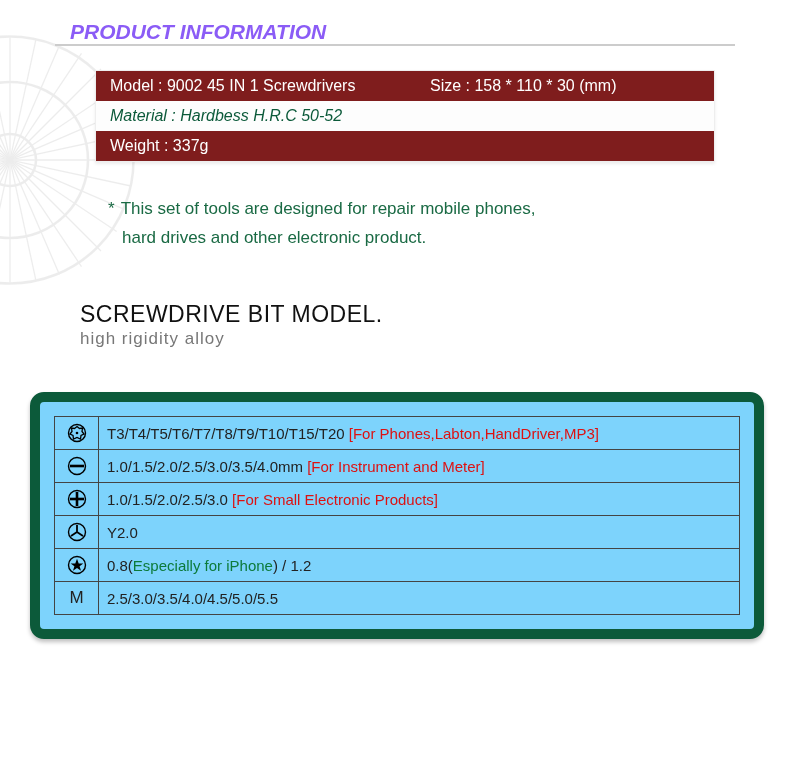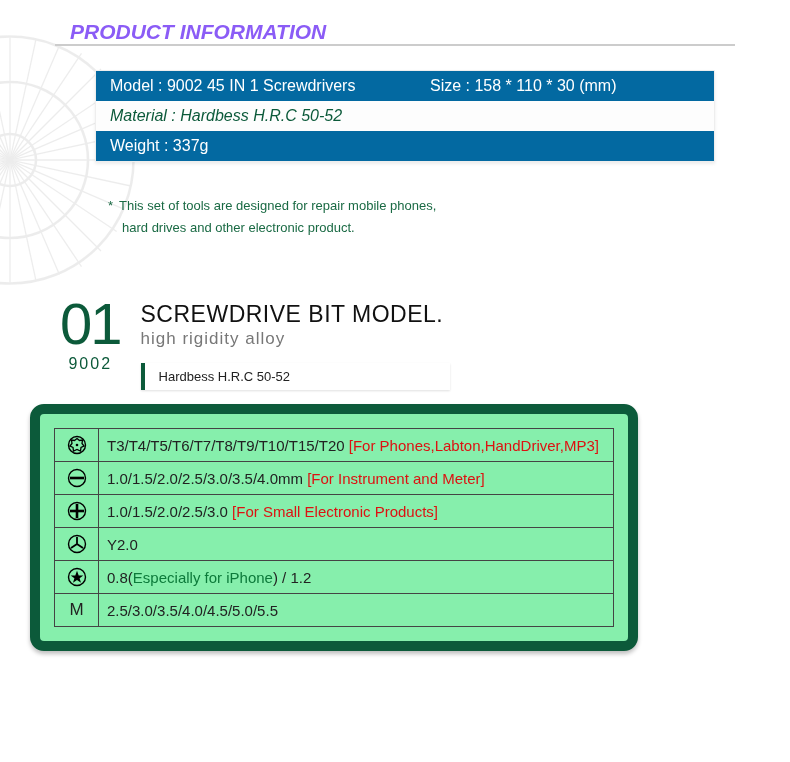--- a/index.html
+++ b/index.html
@@ -40,30 +40,30 @@
 
   .info-card {
     position: absolute;
     top: 70px;
     left: 95px;
     width: 620px;
     background: #fdfdfd;
     border: 1px solid #eee;
     box-shadow: 0 2px 3px rgba(0,0,0,0.08);
   }
-  .info-row-dark { background: #0369a1; color: #fff; padding: 6px 14px; font-size: 16px; display: flex; }
+  .info-row-dark { background: #7f1d1d; color: #fff; padding: 6px 14px; font-size: 16px; display: flex; }
   .info-row-dark .left { flex: 1; }
   .info-row-dark .right { flex: 1; text-align: left; padding-left: 50px; }
   .info-row-light { color: #0c5a3a; padding: 6px 14px; font-size: 16px; font-style: italic; }
 
   .info-note {
     position: absolute;
     top: 195px;
     left: 108px;
-    font-size: 13px;
+    font-size: 17px;
     color: #1a6a44;
     line-height: 1.7;
   }
   .info-note .star { margin-right: 6px; }
   .info-note .line2 { padding-left: 14px; }
 
   .section-header {
     position: absolute;
     top: 295px;
     left: 60px;
@@ -92,27 +92,27 @@
     border-left: 4px solid #0c5a3a;
     padding: 6px 160px 6px 14px;
     font-size: 13px;
     color: #222;
     box-shadow: 0 1px 2px rgba(0,0,0,0.12);
     display: inline-block;
   }
 
   .spec-frame {
     position: absolute;
-    top: 404px;
+    top: 392px;
     left: 30px;
-    width: 608px;
+    width: 734px;
     border: 10px solid #0c5a3a;
     border-radius: 14px;
     padding: 14px;
-    background: #86efac;
+    background: #7dd3fc;
     box-shadow: 0 3px 4px rgba(0,0,0,0.25);
   }
   .spec-table { width: 100%; border-collapse: collapse; }
   .spec-table td { border: 1px solid #444; padding: 6px 8px; font-size: 15px; vertical-align: middle; color: #222; }
   .spec-table td.icon { width: 44px; text-align: center; }
   .spec-table td.icon svg { width: 20px; height: 20px; vertical-align: middle; }
   .red { color: #d11; }
   .green { color: #0c7a3a; }
   .m-letter { font-size: 17px; font-weight: 500; }
 </style>
@@ -160,28 +160,23 @@
     <div>Weight : 337g</div>
   </div>
 </div>
 
 <div class="info-note">
   <span class="star">*</span><span>This set of tools are designed for repair mobile phones,</span><br>
   <div class="line2">hard drives and other electronic product.</div>
 </div>
 
 <div class="section-header">
-  <div>
-    <div class="big-num">01</div>
-    <div class="big-num-sub">9002</div>
-  </div>
   <div class="section-texts">
     <div class="section-title">SCREWDRIVE BIT MODEL.</div>
     <div class="section-sub">high rigidity alloy</div>
-    <div class="section-tag">Hardbess H.R.C 50-52</div>
   </div>
 </div>
 
 <div class="spec-frame">
   <table class="spec-table">
     <tbody id="spec-tbody">
         <tr>
           <td class="icon"><svg viewBox="0 0 20 20">
               <use href="#i-torx-security"></use>
             </svg></td>

